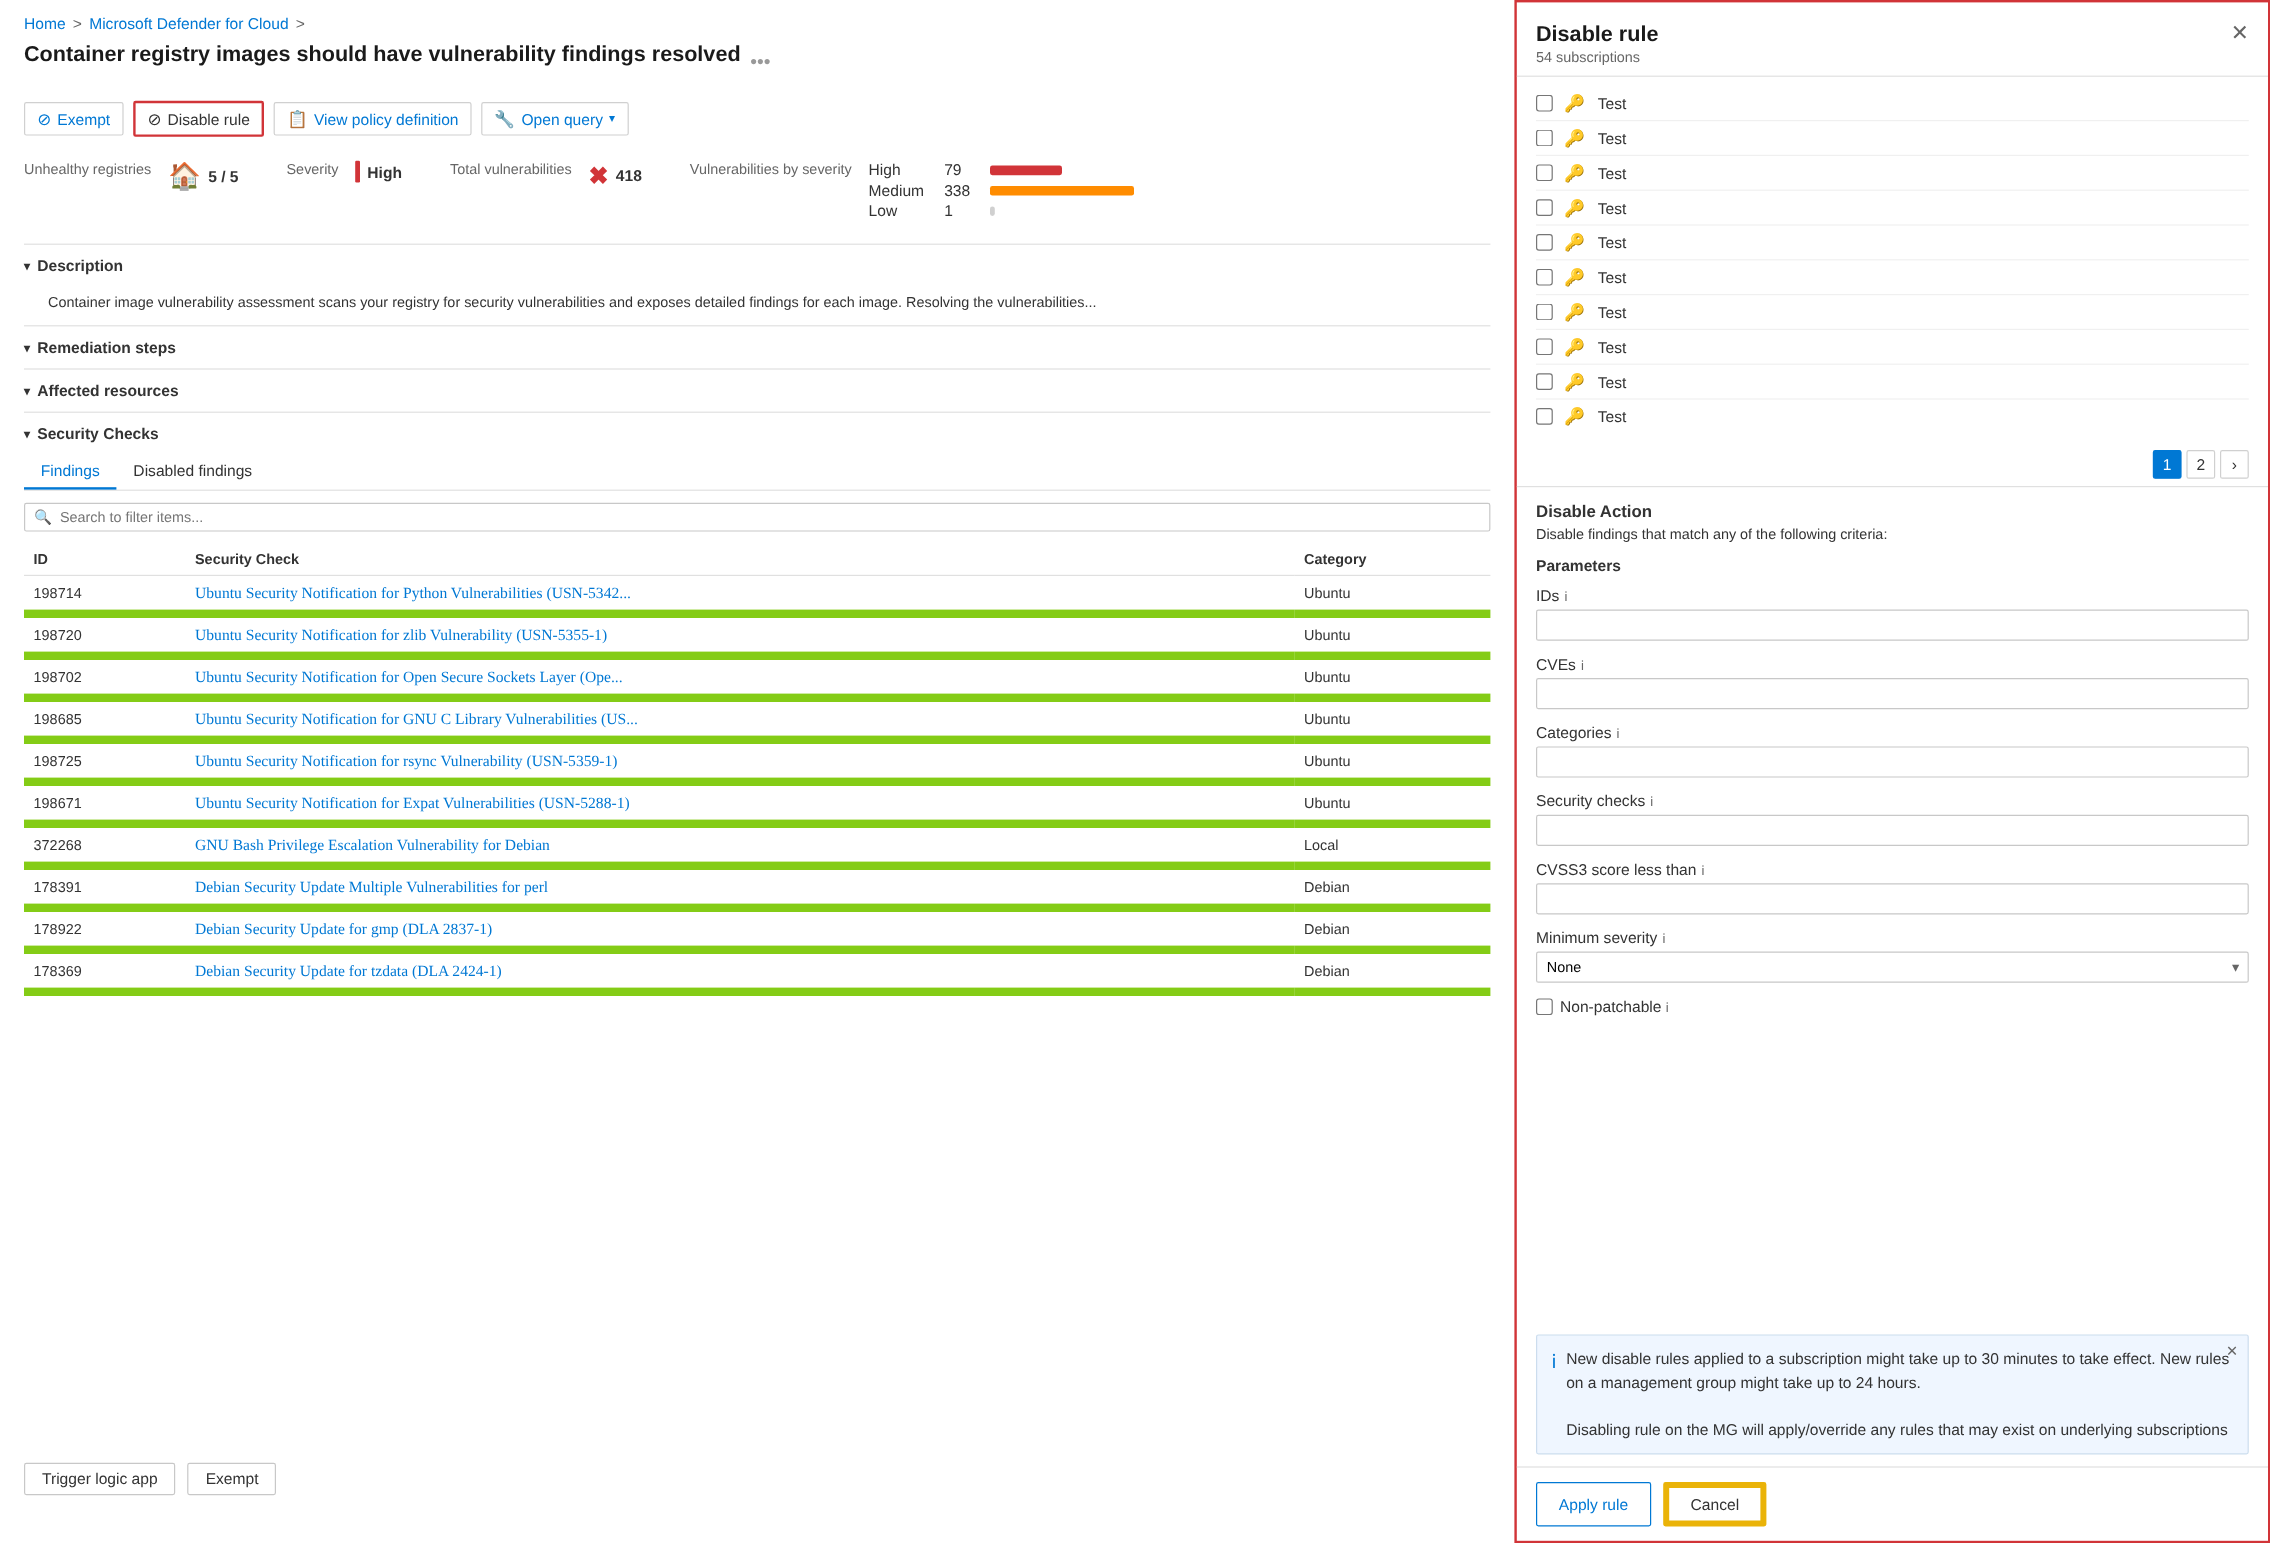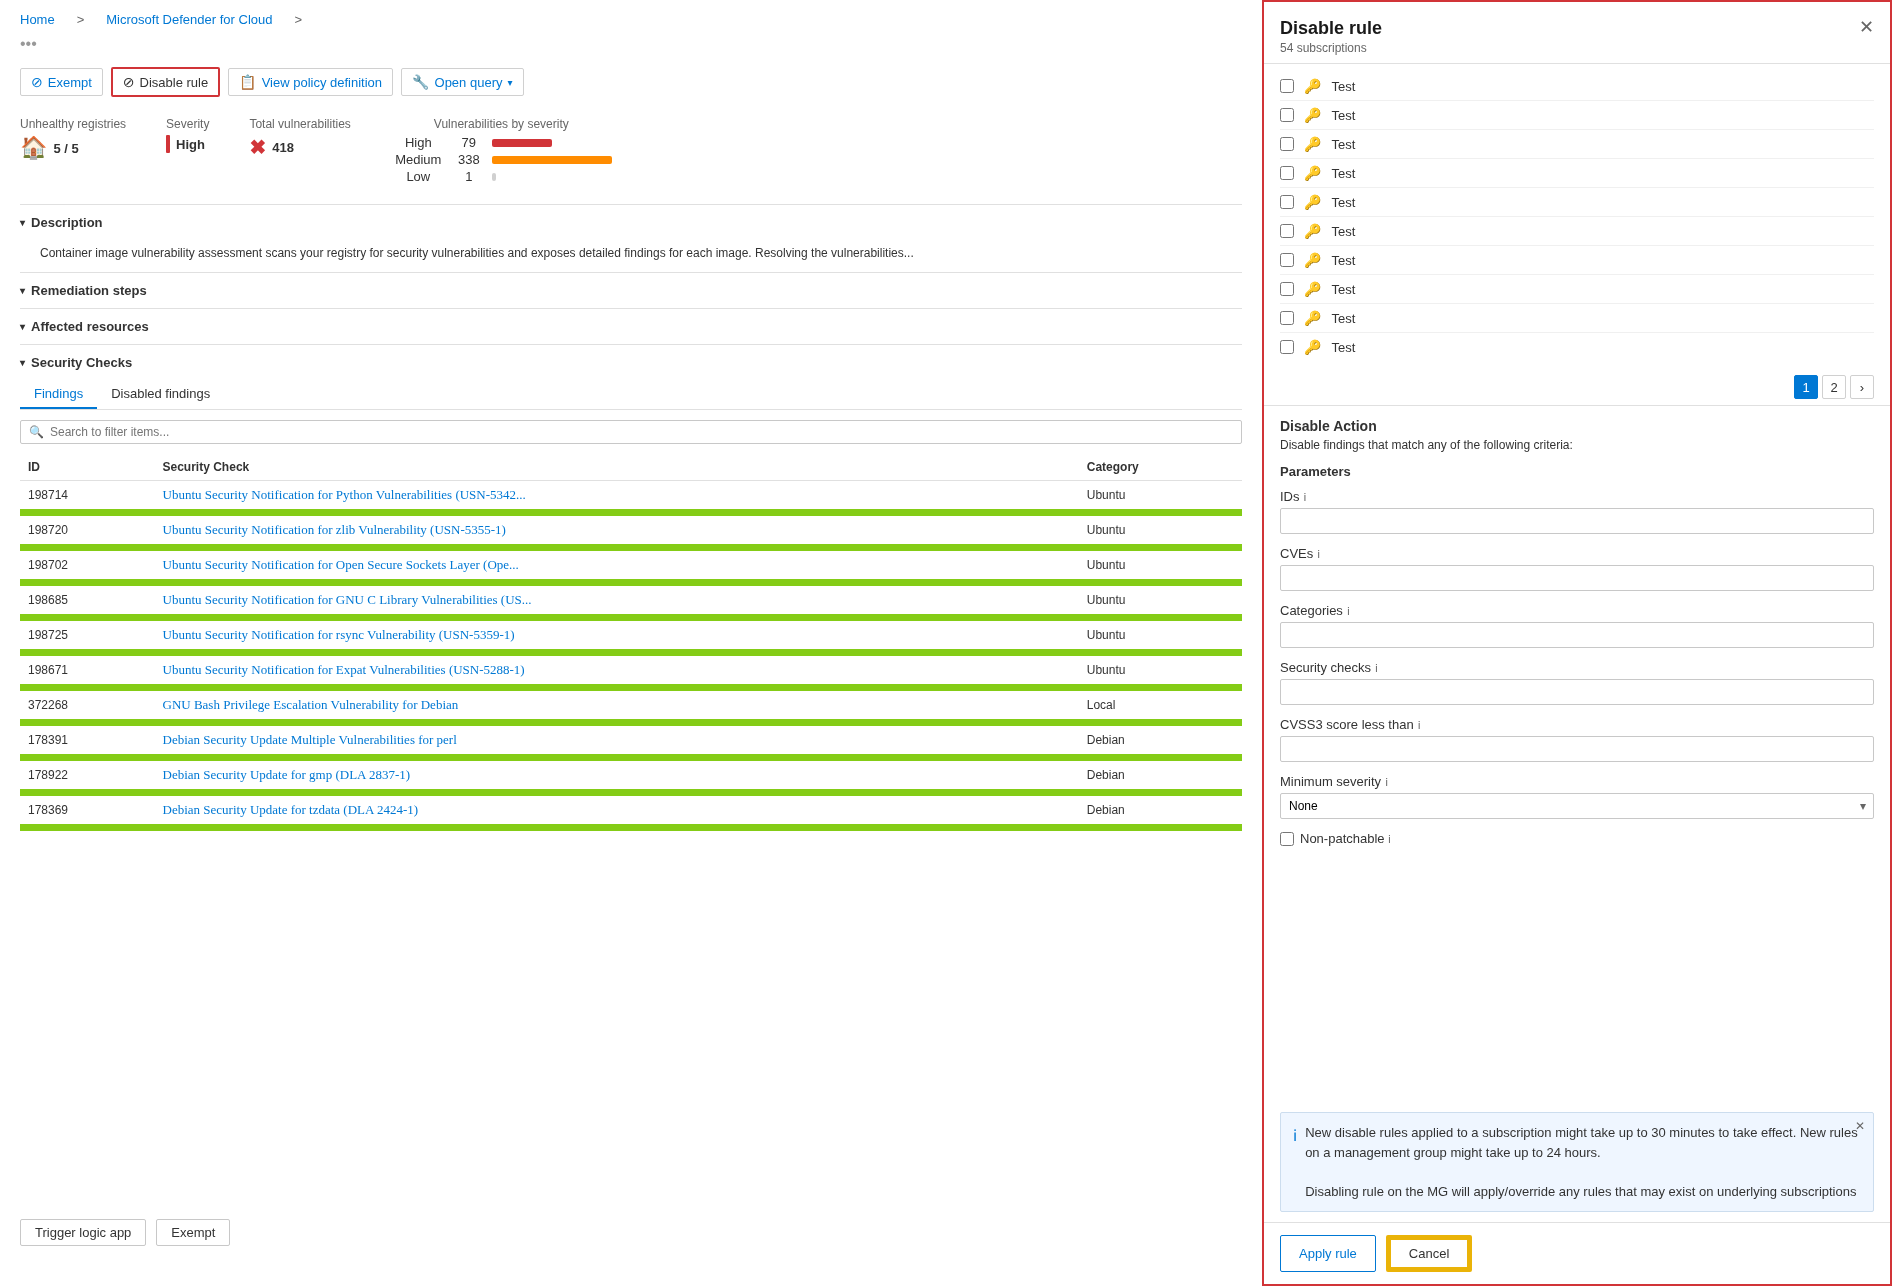--- a/index.html
+++ b/index.html
@@ -3,33 +3,33 @@
   <meta charset="utf-8">
   <style>
     * { box-sizing: border-box; margin: 0; padding: 0; font-family: 'Segoe UI', Arial, sans-serif; font-size: 13px; }
     body { background: #f5f5f5; color: #333; }
 
     .page-wrapper { display: flex; width: 1892px; min-height: 1286px; position: relative; }
 
     
     .left-panel { flex: 1; padding: 12px 20px; background: #fff; overflow: hidden; }
 
-    .breadcrumb { display: flex; gap: 22px; align-items: center; color: #0078d4; font-size: 12px; margin-bottom: 8px; }
+    .breadcrumb { display: flex; gap: 6px; align-items: center; color: #0078d4; font-size: 12px; margin-bottom: 8px; }
     .breadcrumb span { color: #333; }
     .breadcrumb a { color: #0078d4; text-decoration: none; cursor: pointer; }
     .breadcrumb .sep { color: #666; }
 
     .page-title { font-size: 18px; font-weight: 600; color: #1a1a1a; margin-bottom: 14px; }
 
     .toolbar { display: flex; gap: 8px; align-items: center; margin-bottom: 20px; }
     .toolbar-btn { display: flex; align-items: center; gap: 5px; padding: 5px 10px; border: 1px solid #d0d0d0; border-radius: 2px; background: #fff; cursor: pointer; color: #0078d4; font-size: 12px; }
     .toolbar-btn.active-outline { border: 2px solid #d13438; color: #333; font-weight: 500; }
 
     .metrics-row { display: flex; gap: 40px; margin-bottom: 20px; align-items: flex-start; }
-    .metric-group { display: flex; flex-direction: column; gap: 4px; text-align: center; }
+    .metric-group { display: flex; flex-direction: row; gap: 14px; }
     .metric-label { font-size: 12px; color: #666; }
     .metric-value { display: flex; align-items: center; gap: 6px; font-size: 15px; font-weight: 600; }
     .severity-bar { width: 4px; height: 18px; background: #d13438; display: inline-block; border-radius: 1px; }
 
     .vuln-severity { display: flex; flex-direction: column; gap: 2px; }
     .vuln-row { display: flex; align-items: center; gap: 8px; font-size: 12px; }
     .vuln-bar { height: 8px; border-radius: 2px; }
     .vuln-bar.high { background: #d13438; width: 60px; }
     .vuln-bar.medium { background: #ff8c00; width: 120px; }
     .vuln-bar.low { background: #d0d0d0; width: 4px; }
@@ -118,20 +118,21 @@
   <div class="left-panel">
 
     <div class="breadcrumb">
       <a>Home</a>
       <span class="sep">&gt;</span>
       <a>Microsoft Defender for Cloud</a>
       <span class="sep">&gt;</span>
     </div>
 
     <div style="display:flex;align-items:center;gap:8px;margin-bottom:14px;">
+      <h1 class="page-title" style="font-size:18px;font-weight:600;">Container registry images should have vulnerability findings resolved</h1>
       <span style="color:#999;cursor:pointer;font-size:16px;">•••</span>
     </div>
 
     <div class="toolbar">
       <button class="toolbar-btn">
         <span style="color:#0078d4;font-size:14px;">⊘</span>
         <span>Exempt</span>
       </button>
       <button class="toolbar-btn active-outline">
         <span style="font-size:14px;">⊘</span>

